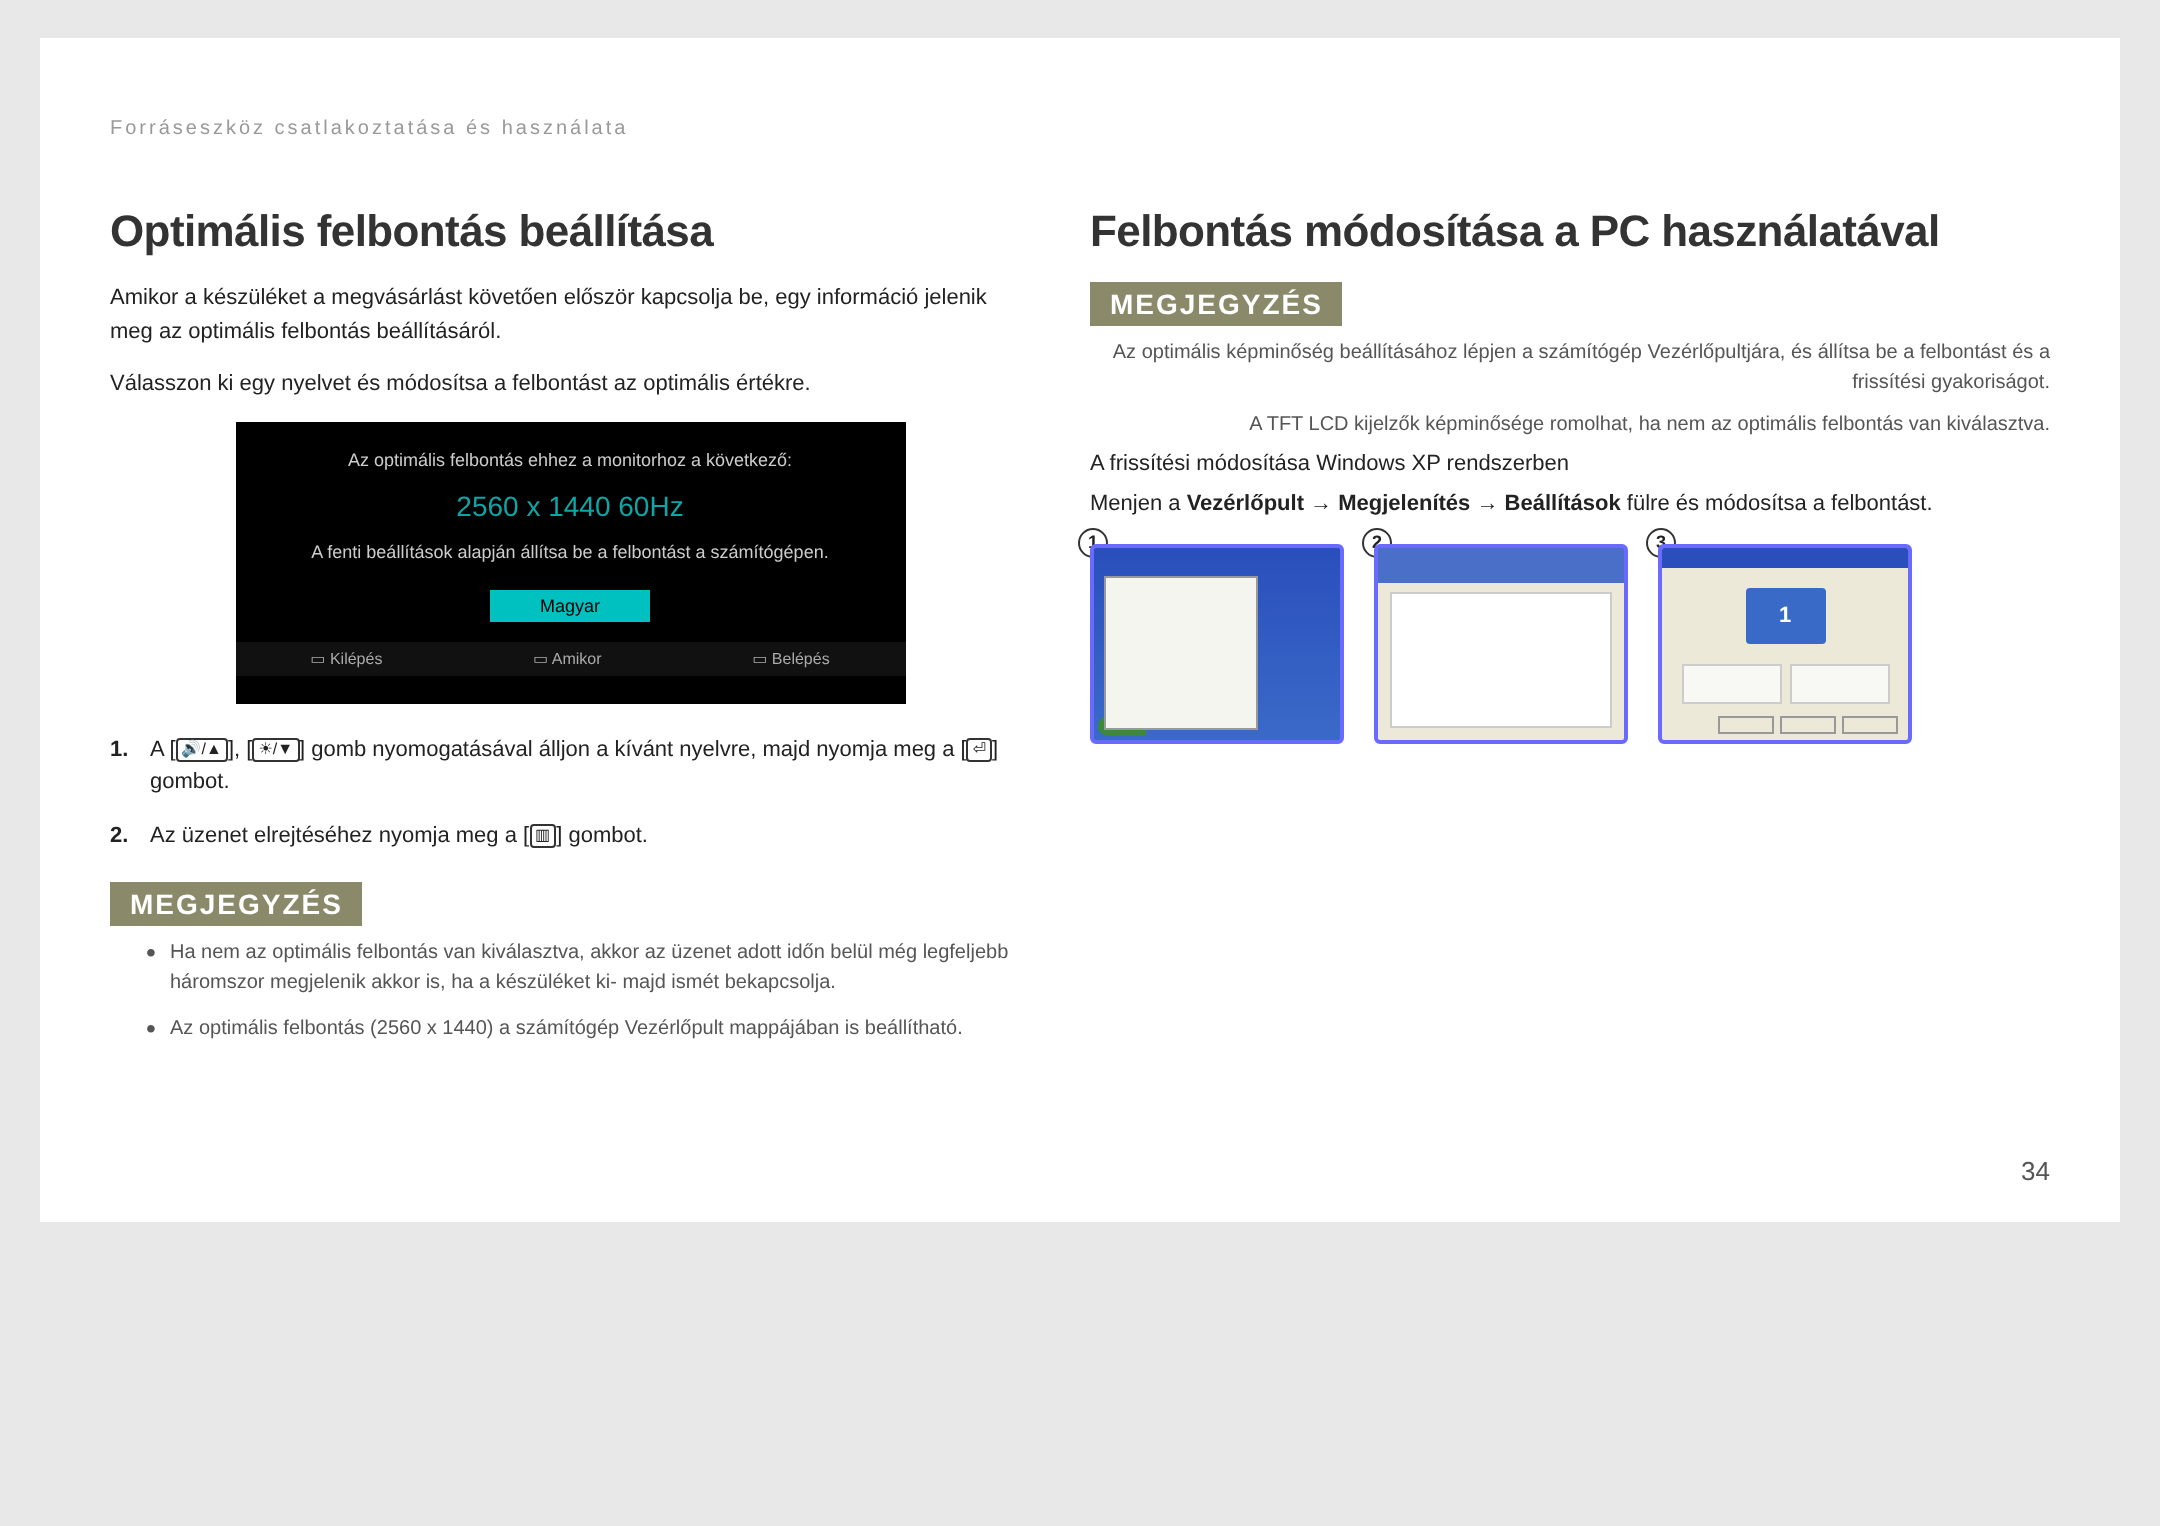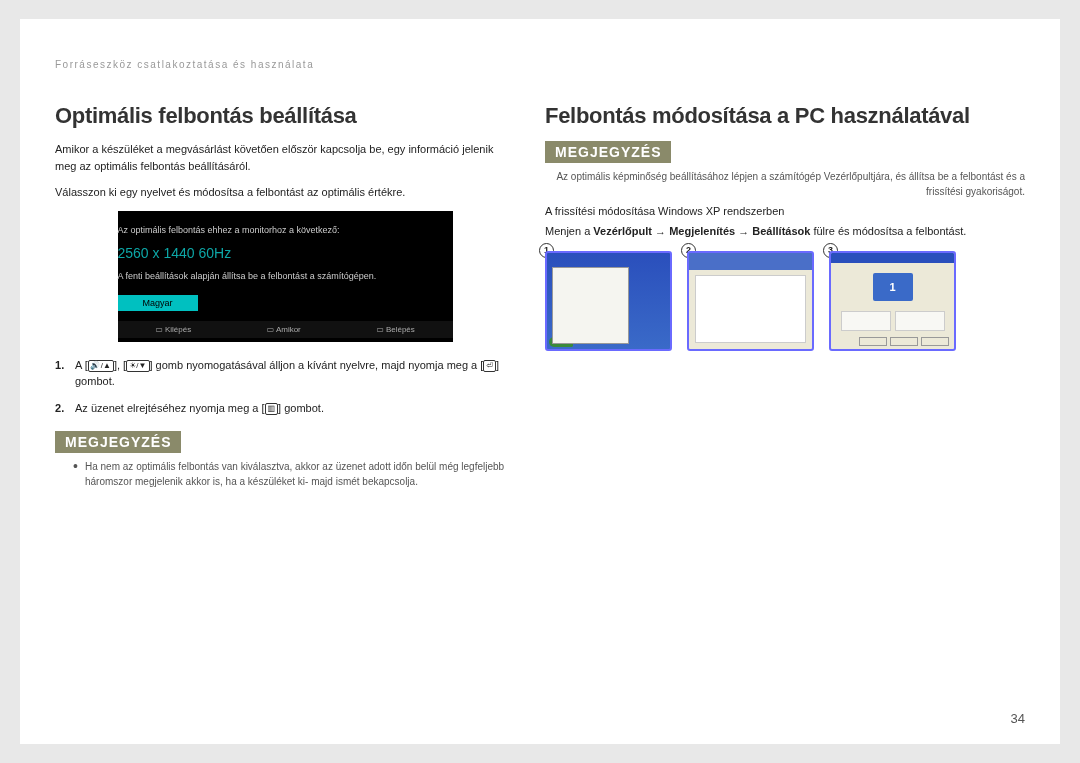--- a/index.html
+++ b/index.html
@@ -7,21 +7,21 @@
     background: #e8e8e8;
     font-family: Arial, Helvetica, sans-serif;
     color: #222;
     width: 1080px;
     height: 763px;
     overflow: hidden;
   }
   .page {
     background: #fff;
     width: 1040px;
-    height: 725px;
+    height: 592px;
     margin: 19px auto 0;
     padding: 40px 35px 20px 35px;
     position: relative;
   }
   .breadcrumb {
     font-size: 10px;
     letter-spacing: 1.5px;
     color: #999;
     margin-bottom: 25px;
   }
@@ -42,23 +42,23 @@
   p.body {
     font-size: 11px;
     line-height: 1.5;
     margin-bottom: 10px;
   }
   .osd {
     width: 335px;
     background: #000;
     color: #ccc;
     margin: 10px auto 15px;
-    padding: 14px 0 4px 0;
+    padding: 14px 0 14px 0;
     font-size: 9px;
-    text-align: left;
+    text-align: center;
     position: relative;
   }
   .osd .osd-line { margin-bottom: 10px; }
   .osd .resolution { color: #0da6a6; font-size: 14px; }
   .osd .lang-btn {
     background: #00c0c0;
     color: #000;
     display: inline-block;
     padding: 3px 25px;
     font-size: 9px;
@@ -280,28 +280,30 @@
           <span>A [</span><span class="icon-block">🔊/▲</span><span>], [</span><span class="icon-block">☀/▼</span><span>] gomb nyomogatásával álljon a kívánt nyelvre, majd nyomja meg a [</span><span class="icon-block">⏎</span><span>] gombot.</span>
         </li>
         <li>
           <span>Az üzenet elrejtéséhez nyomja meg a [</span><span class="icon-block">▥</span><span>] gombot.</span>
         </li>
       </ol>
 
       <div class="note-header">MEGJEGYZÉS</div>
       <ul class="note-list">
         <li>Ha nem az optimális felbontás van kiválasztva, akkor az üzenet adott időn belül még legfeljebb háromszor megjelenik akkor is, ha a készüléket ki- majd ismét bekapcsolja.</li>
+        <li>Az optimális felbontás (2560 x 1440) a számítógép Vezérlőpult mappájában is beállítható.</li>
       </ul>
     </div>
 
     <div class="col-right">
       <h1>Felbontás módosítása a PC használatával</h1>
       <div class="note-header">MEGJEGYZÉS</div>
       <div class="right-note">
         <p>Az optimális képminőség beállításához lépjen a számítógép Vezérlőpultjára, és állítsa be a felbontást és a frissítési gyakoriságot.</p>
+        <p>A TFT LCD kijelzők képminősége romolhat, ha nem az optimális felbontás van kiválasztva.</p>
       </div>
       <p class="subheading">A frissítési módosítása Windows XP rendszerben</p>
       <p class="nav-instruction">
         <span>Menjen a </span><b>Vezérlőpult</b><span> → </span><b>Megjelenítés</b><span> → </span><b>Beállítások</b><span> fülre és módosítsa a felbontást.</span>
       </p>
 
       <div class="screenshots">
         <div class="shot-wrap">
           <div class="shot-num">1</div>
           <div class="shot s1">

